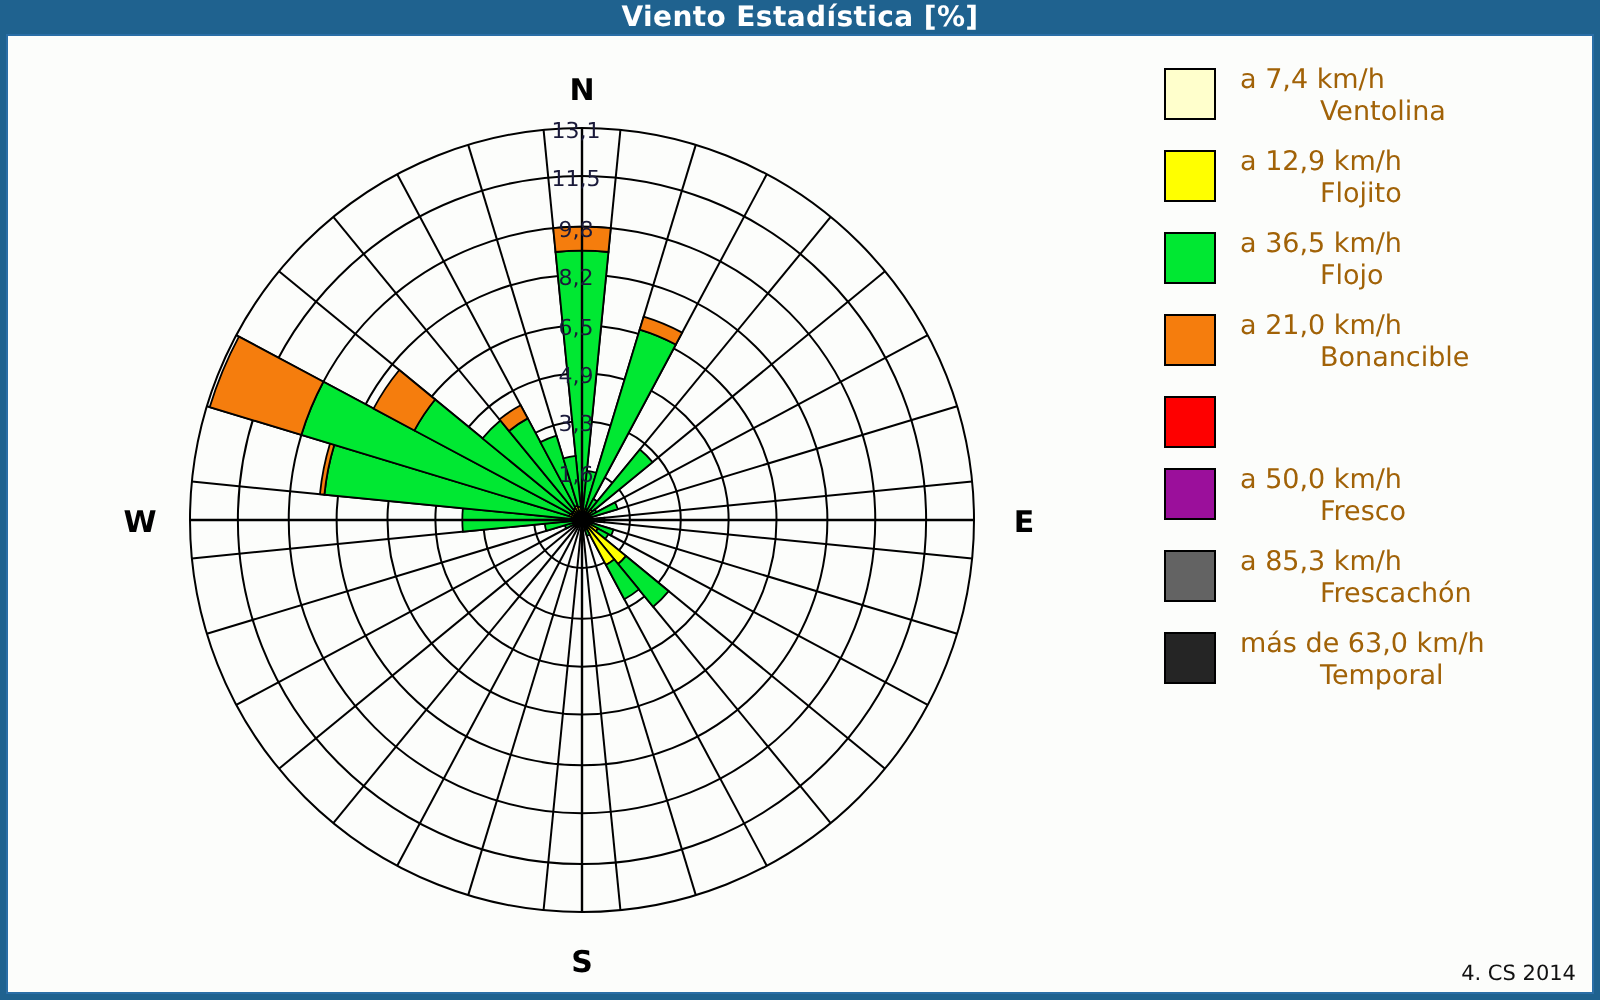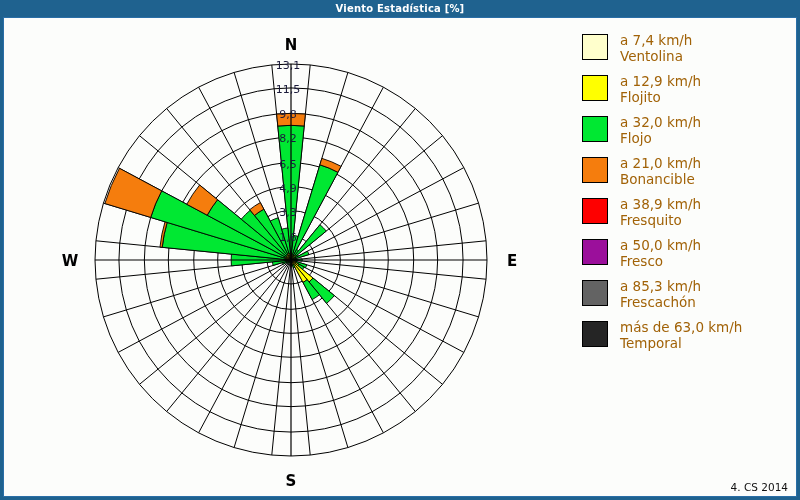--- a/index.html
+++ b/index.html
@@ -8,21 +8,21 @@
     background:#1f628f;
     font-family:"DejaVu Sans", sans-serif;
   }
   #app{
     position:relative;width:800px;height:500px;
     background:#1f628f;
     box-sizing:border-box;
   }
   #titlebar{
     position:absolute;left:0;top:0;width:800px;height:17px;
-    color:#ffffff;font-size:10px;font-weight:bold;
+    color:#ffffff;font-size:14px;font-weight:bold;
     display:flex;align-items:center;justify-content:center;
     letter-spacing:.2px;
   }
   #canvas{
     position:absolute;left:3px;top:17px;
     width:794px;height:480px;
     background:#fcfdfb;
     border:1px solid #2a6ea6;
     box-sizing:border-box;
     overflow:hidden;
@@ -38,21 +38,21 @@
   }
   .swatch{
     width:26px;height:26px;flex:0 0 26px;
     border:1px solid #000;margin-right:12px;margin-top:2px;
     box-sizing:border-box;
   }
   .legend-text{
     font-size:13.5px;color:#a16207;line-height:1.22;
     font-family:"DejaVu Sans", sans-serif;
   }
-  .legend-text .l2{display:block;}
+  .legend-text .l2{display:block;margin-left:40px;}
   #footer{
     position:absolute;right:8px;bottom:3px;
     font-size:10.5px;color:#111;
     font-family:"DejaVu Sans", sans-serif;
   }
   .compass{
     font-size:15px;font-weight:bold;fill:#000;
   }
   .rtick{
     font-size:11px;fill:#1a1a3a;
@@ -217,37 +217,33 @@
       <div class="legend-row">
         <span class="swatch" style="background: rgb(255, 255, 0);"></span>
         <span class="legend-text">
           <span>a 12,9 km/h</span>
           <span class="l2">Flojito</span>
         </span>
       </div>
       <div class="legend-row">
         <span class="swatch" style="background: rgb(0, 232, 50);"></span>
         <span class="legend-text">
-          <span>a 32,0 km/h</span>
+          <span>a 36,5 km/h</span>
           <span class="l2">Flojo</span>
         </span>
       </div>
       <div class="legend-row">
         <span class="swatch" style="background: rgb(245, 125, 13);"></span>
         <span class="legend-text">
           <span>a 21,0 km/h</span>
           <span class="l2">Bonancible</span>
         </span>
       </div>
       <div class="legend-row">
         <span class="swatch" style="background: rgb(254, 0, 0);"></span>
-        <span class="legend-text">
-          <span>a 38,9 km/h</span>
-          <span class="l2">Fresquito</span>
-        </span>
       </div>
       <div class="legend-row">
         <span class="swatch" style="background: rgb(155, 15, 155);"></span>
         <span class="legend-text">
           <span>a 50,0 km/h</span>
           <span class="l2">Fresco</span>
         </span>
       </div>
       <div class="legend-row">
         <span class="swatch" style="background: rgb(99, 99, 99);"></span>

